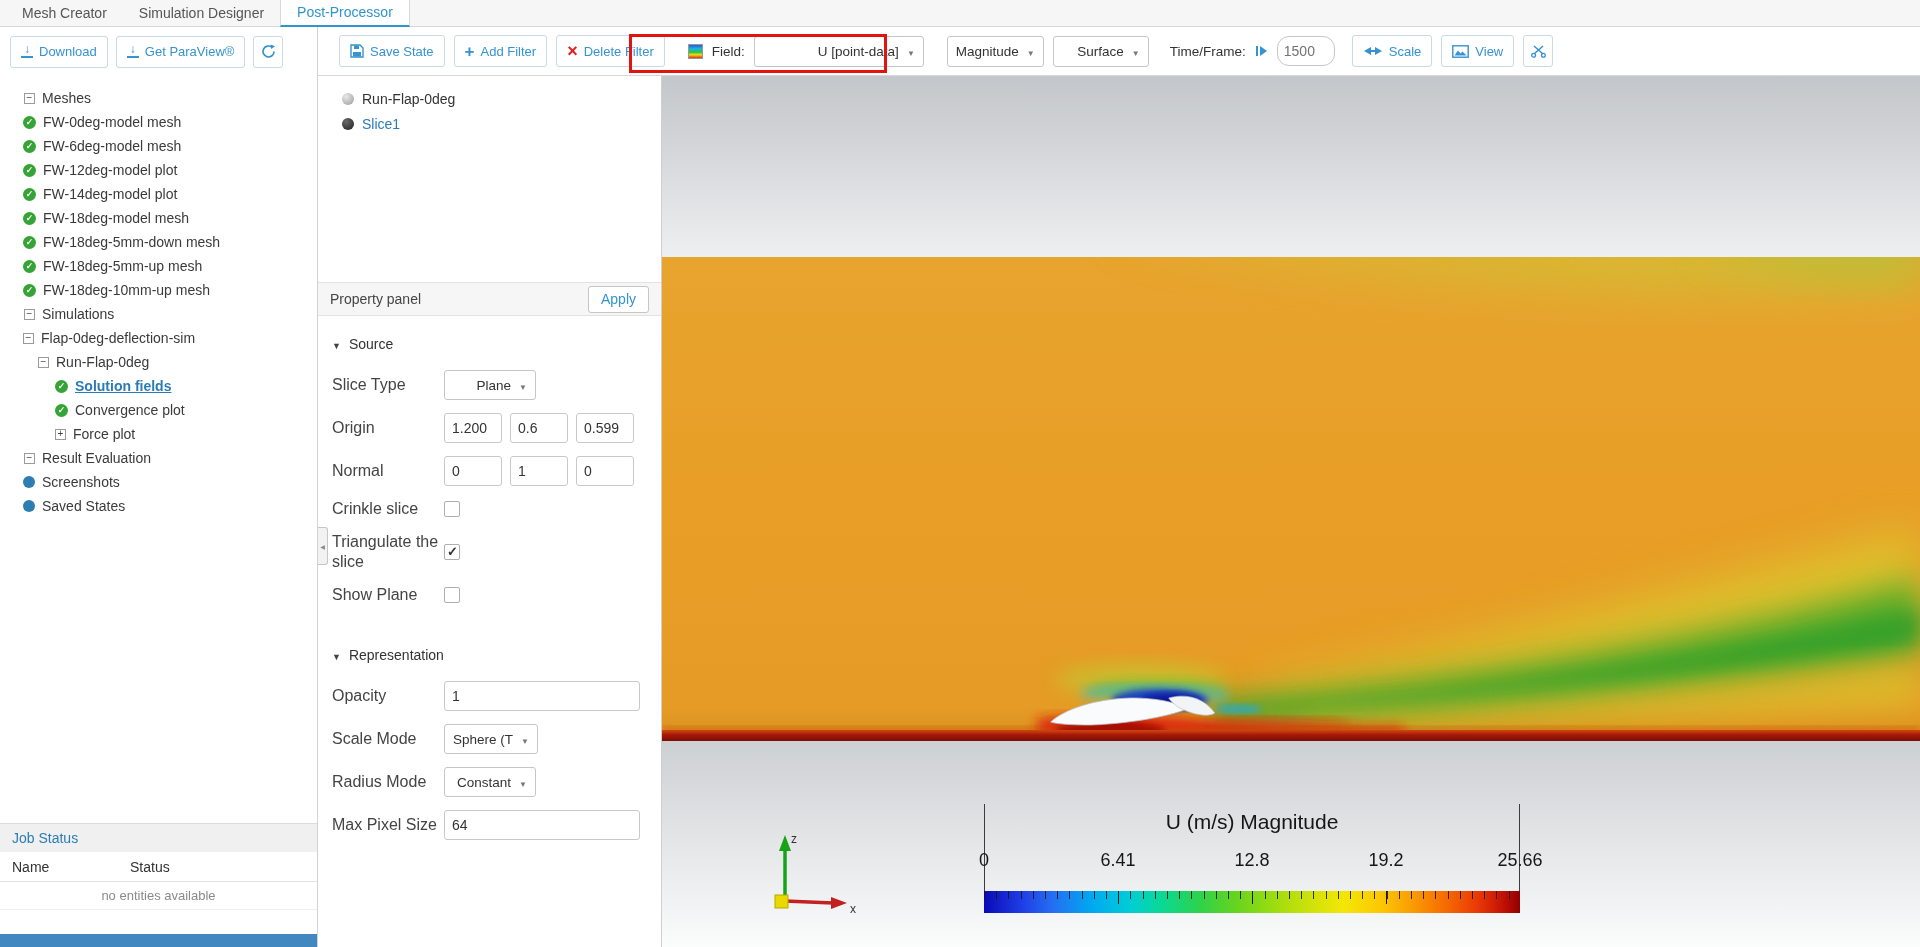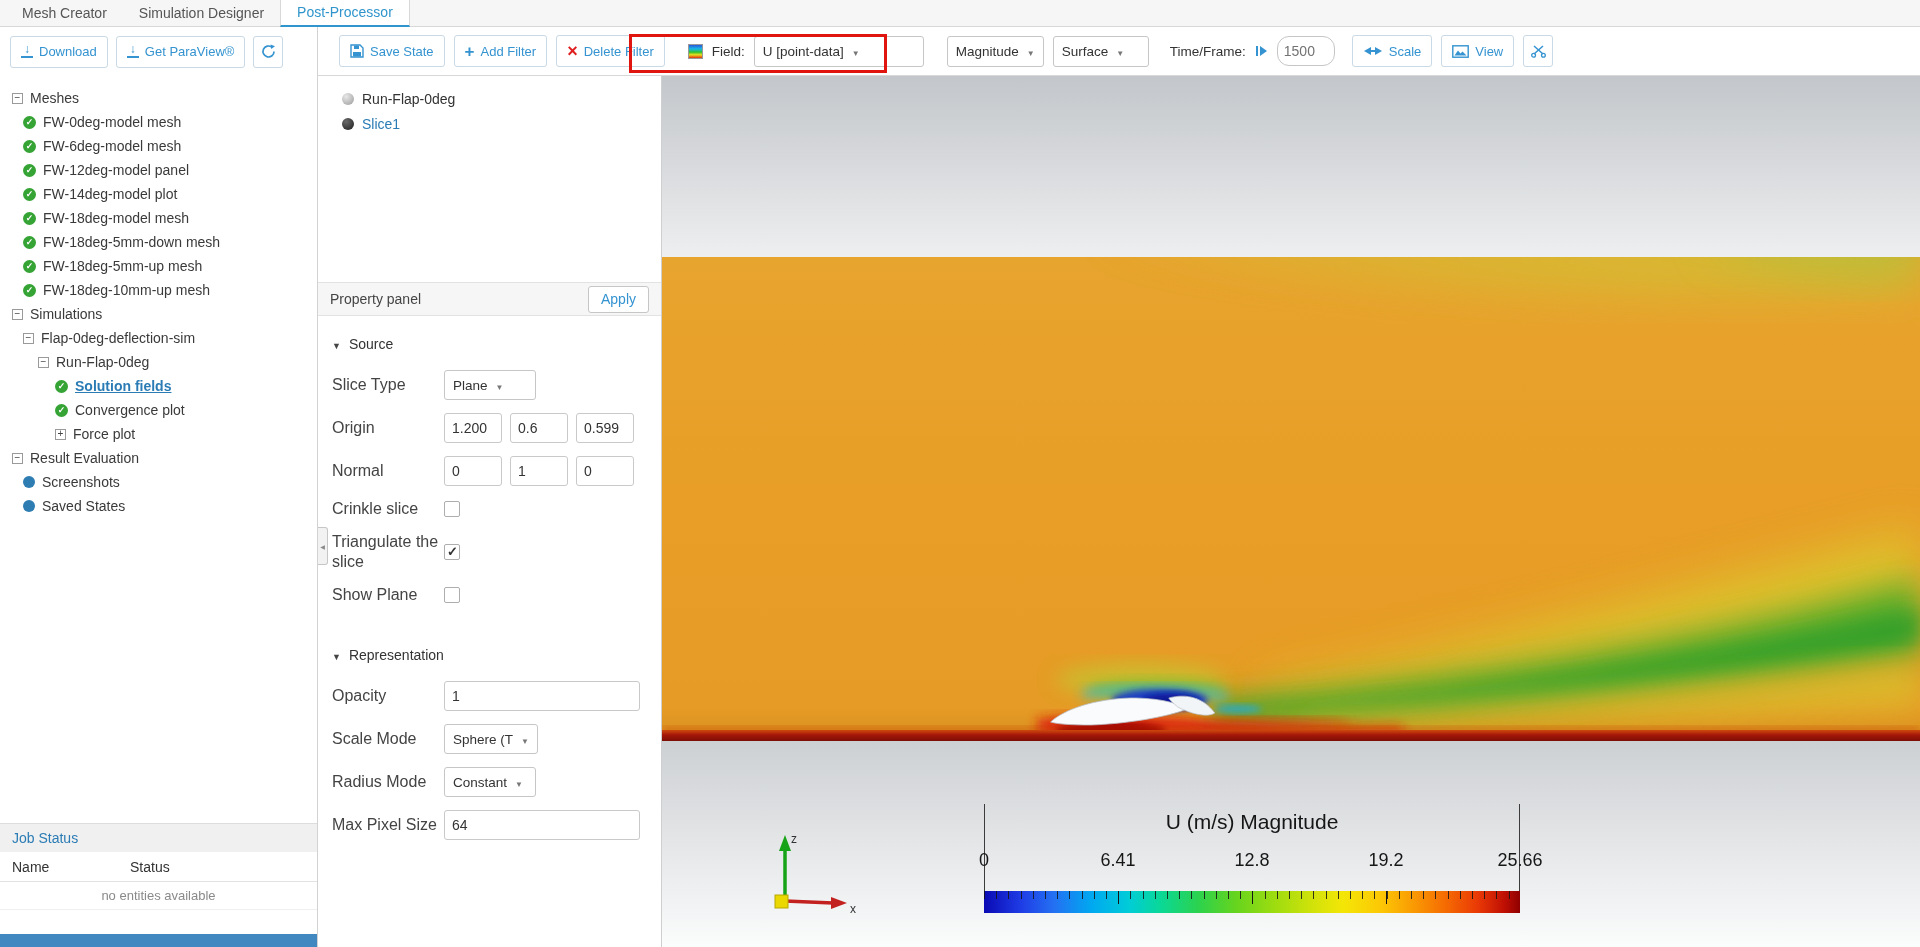--- a/index.html
+++ b/index.html
@@ -15,21 +15,21 @@
   .main { flex:1; display:flex; min-height:0; position:relative; }
 
   
   .sidebar { width:318px; flex:none; border-right:1px solid #d2d2d2; display:flex; flex-direction:column; min-height:0; background:#fff; }
   .side-toolbar { height:49px; flex:none; display:flex; align-items:center; gap:8px; padding-left:10px; }
   .btn { display:inline-flex; align-items:center; gap:6px; height:32px; padding:0 10px; background:#fff; border:1px solid #c9d9e5; border-radius:3px; color:#3493d0; font-size:13px; cursor:pointer; font-family:inherit; }
   .btn.sq { width:30px; justify-content:center; padding:0; }
 
   .tree { flex:1; overflow:hidden; padding-top:10px; }
   .trow { display:flex; align-items:center; gap:7px; height:24px; font-size:14px; color:#3a3a3a; cursor:pointer; }
-  .lvl0 { padding-left:12px; } .lvl1 { padding-left:23px; } .lvl2 { padding-left:38px; } .lvl3 { padding-left:55px;text-align:center; }
+  .lvl0 { padding-left:24px; } .lvl1 { padding-left:23px; } .lvl2 { padding-left:38px; } .lvl3 { padding-left:55px;text-align:center; }
   .boxic { width:11px; height:11px; border:1px solid #9a9a9a; background:#fff; flex:none; position:relative; }
   .boxic::before { content:"−"; position:absolute; left:50%; top:50%; transform:translate(-50%,-54%); font-size:10px; color:#444; line-height:1; }
   .boxic.plus::before { content:"+"; }
   .checkc { width:13px; height:13px; border-radius:50%; background:#35a435; flex:none; position:relative; }
   .checkc::before { content:"✓"; position:absolute; color:#fff; font-size:9px; font-weight:bold; left:50%; top:50%; transform:translate(-50%,-50%); }
   .dotb { width:12px; height:12px; border-radius:50%; background:#2d7db3; flex:none; }
   .trow.selected .tlabel { color:#2b7cb5; font-weight:bold; text-decoration:underline; }
 
   .jobstatus { flex:none; height:111px; border-top:1px solid #ddd; }
   .js-head { height:28px; background:#f0f0f0; display:flex; align-items:center; padding-left:12px; font-size:14px; color:#2b7cb5; }
@@ -38,21 +38,21 @@
   .js-empty { height:28px; display:flex; align-items:center; justify-content:center; font-size:13px; color:#8a8a8a; border-bottom:1px solid #efefef; }
   .side-footer { height:13px; flex:none; background:#4187c0; }
 
   .grip { position:absolute; left:318px; top:500px; width:10px; height:38px; background:#f2f2f2; border:1px solid #c6c6c6; border-left:none; border-radius:0 3px 3px 0; display:flex; align-items:center; justify-content:center; z-index:4; cursor:pointer; }
   .grip::before { content:"◀"; font-size:6px; color:#888; }
 
   
   .right { flex:1; display:flex; flex-direction:column; min-width:0; position:relative; }
   .toolbar { height:49px; flex:none; background:#fff; border-bottom:1px solid #d8d8d8; display:flex; align-items:center; gap:9px; padding-left:21px; }
   .tb-label { font-size:13.5px; color:#333; }
-  .select { display:inline-flex; align-items:center; justify-content:flex-start; border:1px solid #c6c6c6; border-radius:3px; background:#fff; padding:0 8px; height:31px; font-size:13.5px; color:#333; cursor:pointer; }
+  .select { display:inline-flex; align-items:center; justify-content:flex-end; border:1px solid #c6c6c6; border-radius:3px; background:#fff; padding:0 8px; height:31px; font-size:13.5px; color:#333; cursor:pointer; }
   .caret { margin-left:8px; }
   .caret::before { content:"▼"; font-size:8px; color:#777; }
   .tb-input { width:58px; height:30px; border:1px solid #c6c6c6; border-radius:12px; padding:0 6px; font-size:14px; color:#737373; font-family:inherit; }
   .cmap { width:15px; height:15px; flex:none; border:1px solid #999; margin-left:14px; background:linear-gradient(to bottom,#2b59d8 0%,#18b8e8 30%,#30c030 55%,#e8e020 75%,#e03010 100%); }
   .annotation { position:absolute; left:311px; top:7px; width:258px; height:39px; border:3px solid #e0150f; z-index:6; pointer-events:none; }
 
   .ic-download { width:12px; height:13px; border-bottom:2px solid #3493d0; position:relative; display:inline-block; flex:none; }
   .ic-download::before { content:"↓"; position:absolute; left:50%; top:-2px; transform:translateX(-50%); font-size:12px; font-weight:bold; color:#3493d0; line-height:1; }
   .ic-plus::before { content:"+"; font-size:17px; font-weight:bold; color:#3493d0; line-height:1; }
   .ic-x::before { content:"×"; font-size:18px; font-weight:bold; color:#e02020; line-height:1; }
@@ -142,21 +142,21 @@
         <div class="trow lvl1">
             <span class="checkc"></span>
             <span class="tlabel">FW-0deg-model mesh</span>
           </div>
         <div class="trow lvl1">
             <span class="checkc"></span>
             <span class="tlabel">FW-6deg-model mesh</span>
           </div>
         <div class="trow lvl1">
             <span class="checkc"></span>
-            <span class="tlabel">FW-12deg-model panel</span>
+            <span class="tlabel">FW-12deg-model plot</span>
           </div>
         <div class="trow lvl1">
             <span class="checkc"></span>
             <span class="tlabel">FW-14deg-model plot</span>
           </div>
         <div class="trow lvl1">
             <span class="checkc"></span>
             <span class="tlabel">FW-18deg-model mesh</span>
           </div>
         <div class="trow lvl1">

